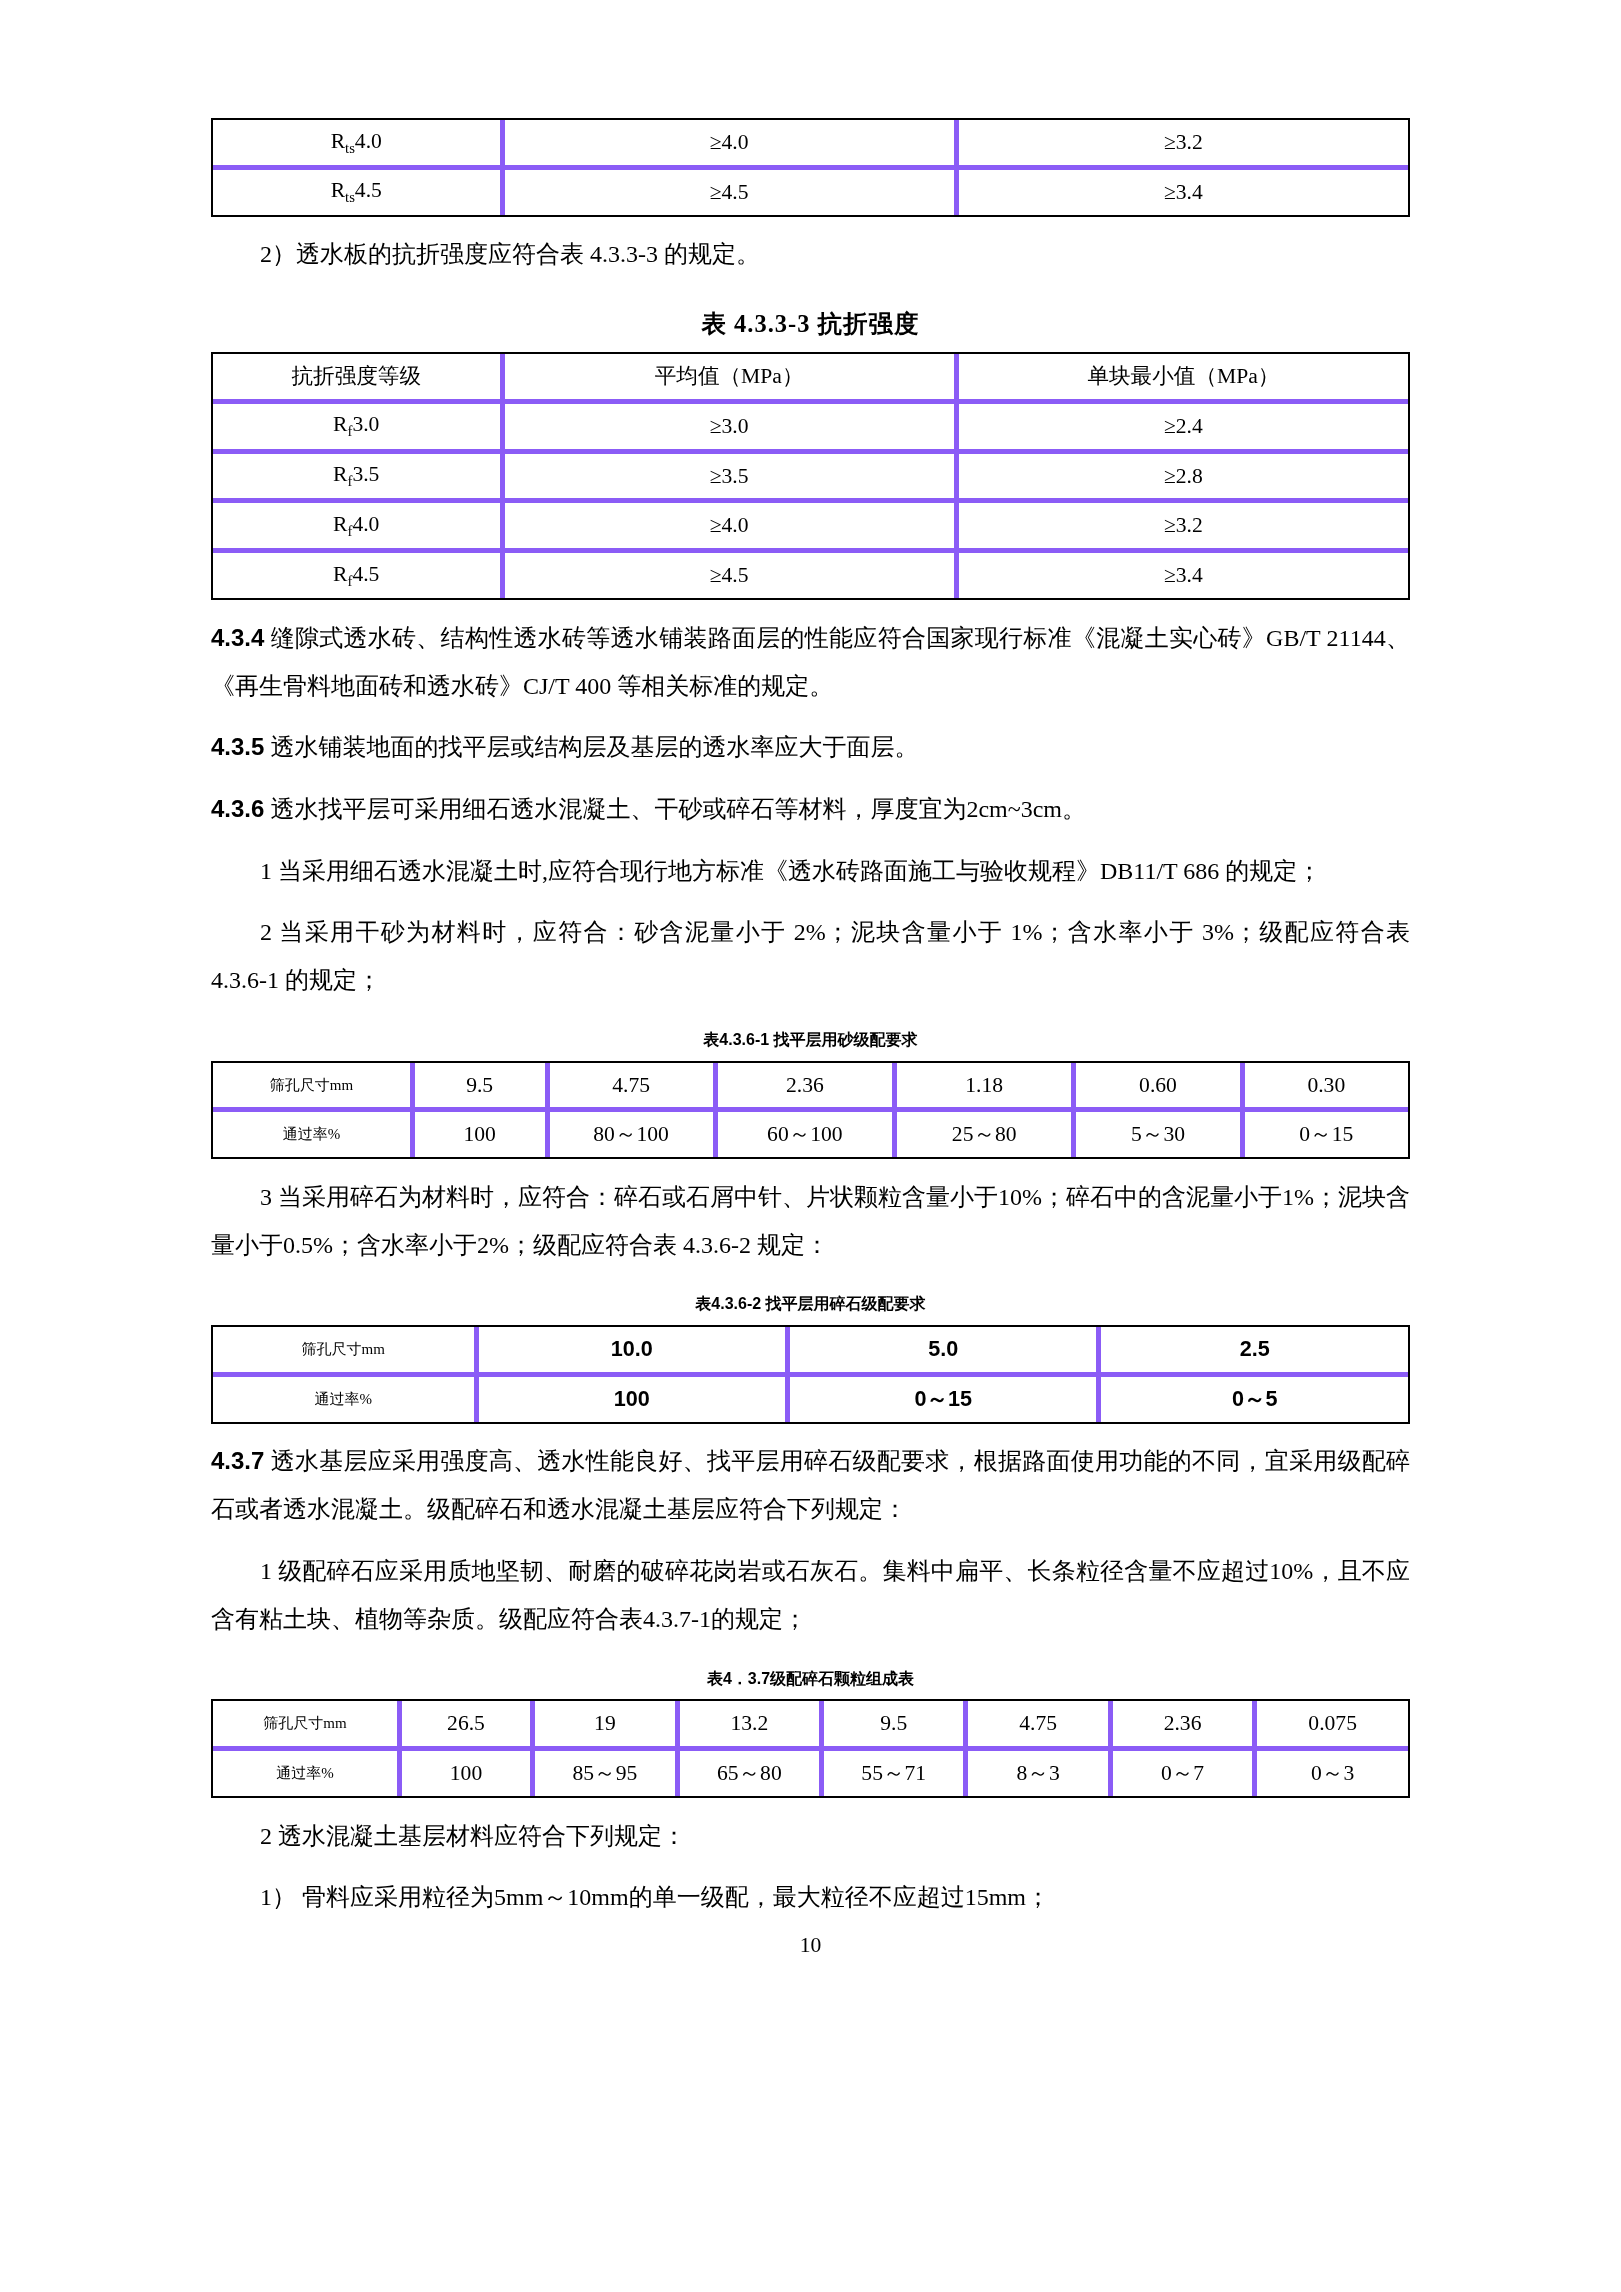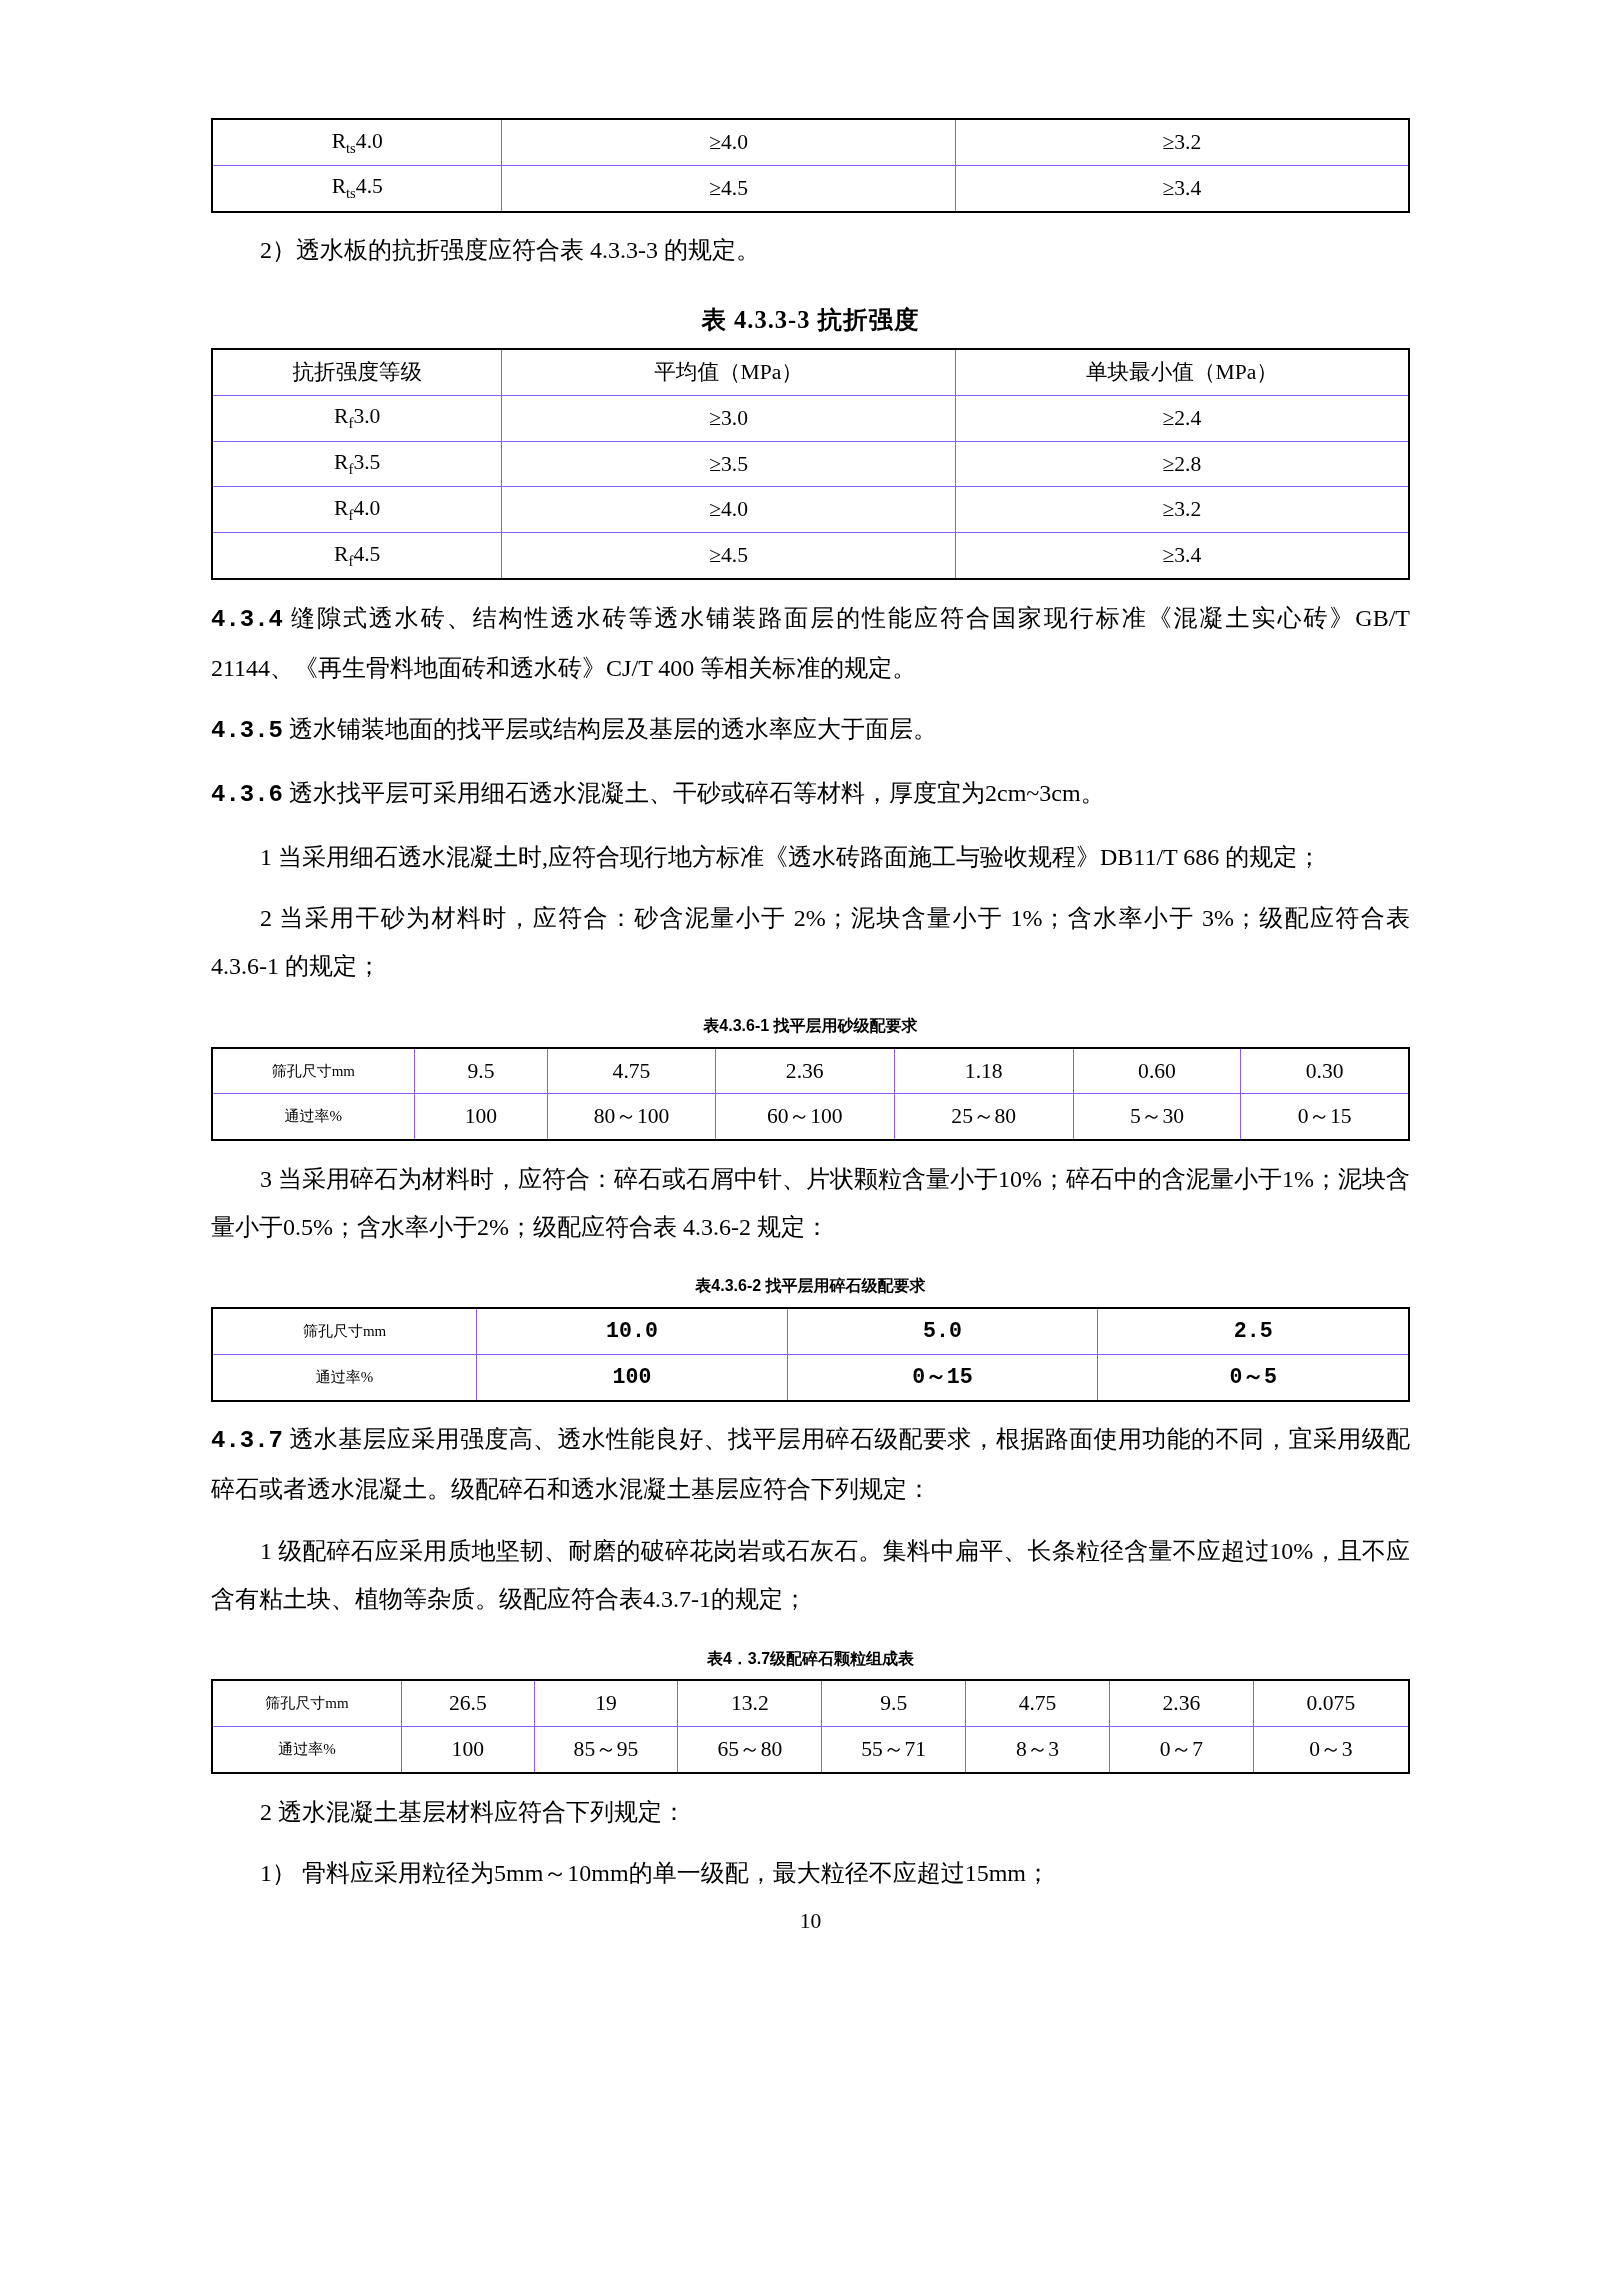--- a/index.html
+++ b/index.html
@@ -64,35 +64,35 @@
     font-family: "Liberation Sans", sans-serif;
   }
   .tbl-title-serif {
     text-align: center;
     font-weight: bold;
     font-size: 24.5px;
     margin: 29px 0 11.8px 0;
     font-family: "Liberation Serif", serif;
     letter-spacing: 1px;
   }
-  .hei { font-family: Liberation Mono, monospace; margin-top: 40px; }
+  .hei { font-family: Liberation Sans, sans-serif; margin-top: 40px; }
   .b { font-weight: bold; }
   .pageno {
     text-align: center;
     font-size: 21.6px;
     margin-top: 12px;
     font-family: "Liberation Serif", serif;
   }
   .t436-1 td:first-child,
   .t437 td:first-child { font-size: 15px; }
   .tbl-box {
     border: 2.9px solid #000;
   }
   .tbl-box table td {
-    border: 1px solid #8b5cf6;
+    border: 5px solid #8b5cf6;
   }
   .tbl-box table tr:first-child td { border-top: none; }
   .tbl-box table tr:last-child td { border-bottom: none; }
   .tbl-box table td:first-child { border-left: none; }
   .tbl-box table td:last-child { border-right: none; }
 </style>
 </head>
 <body>
 
 <div class="page">

